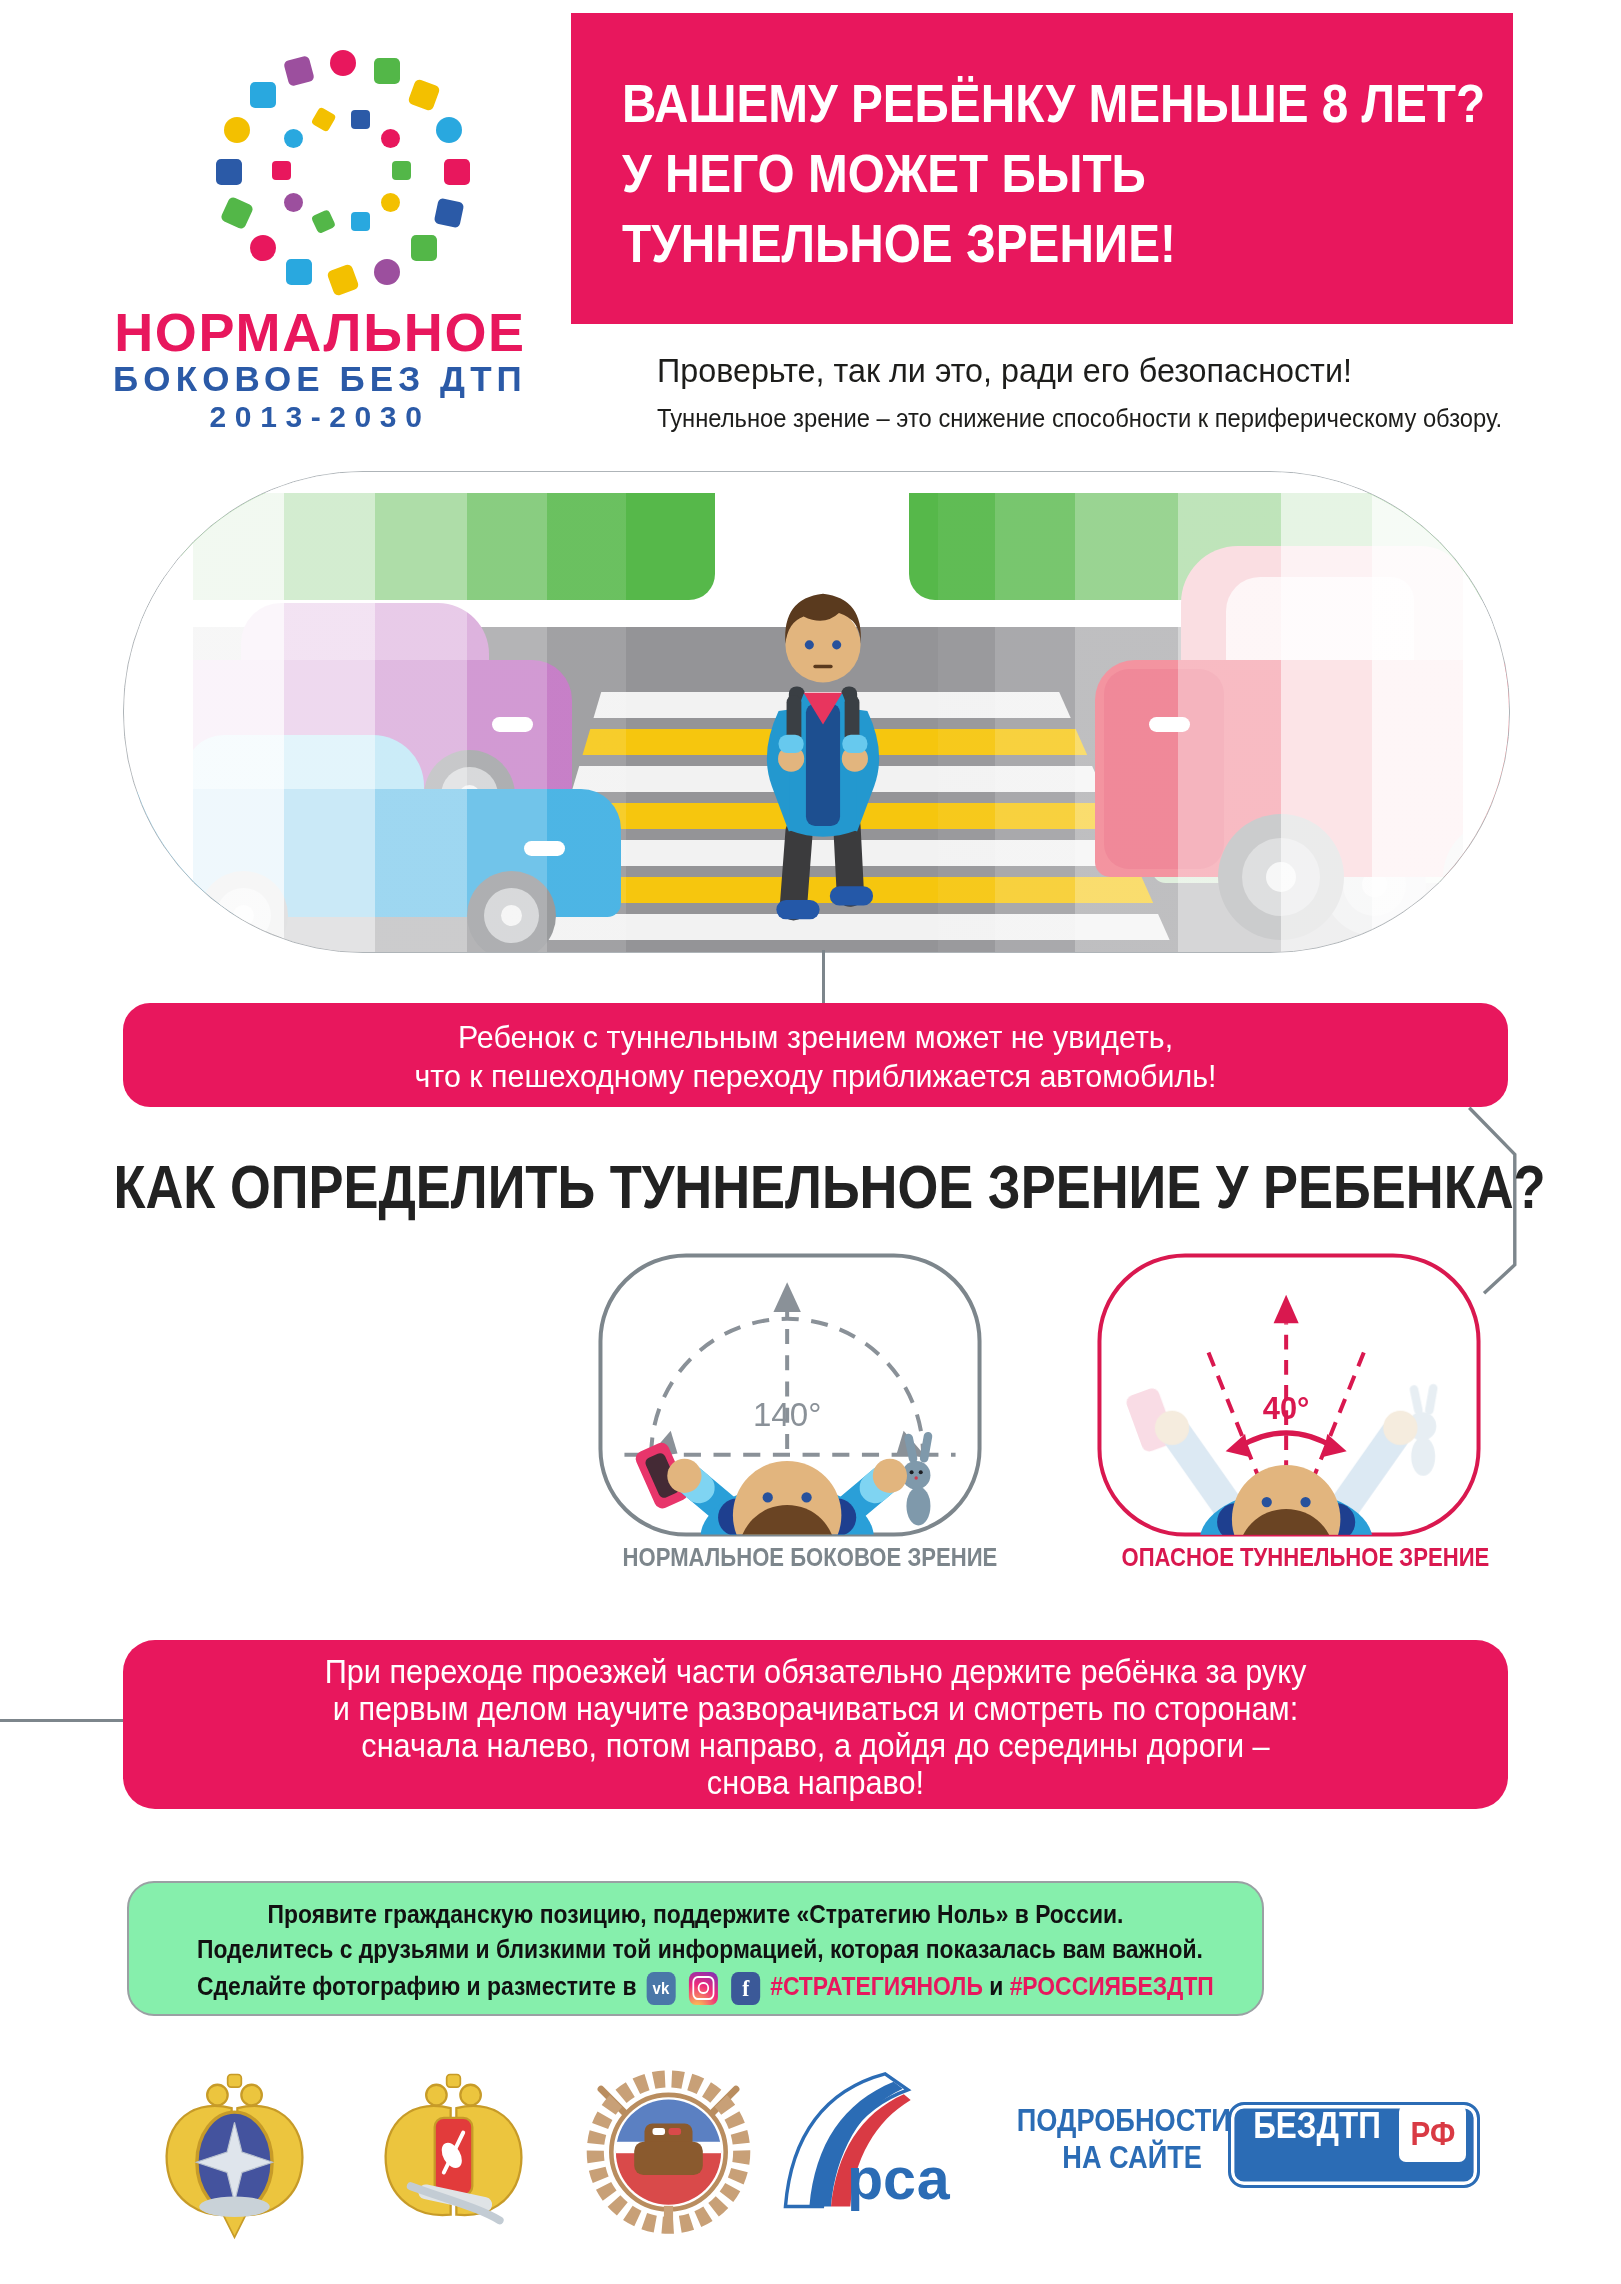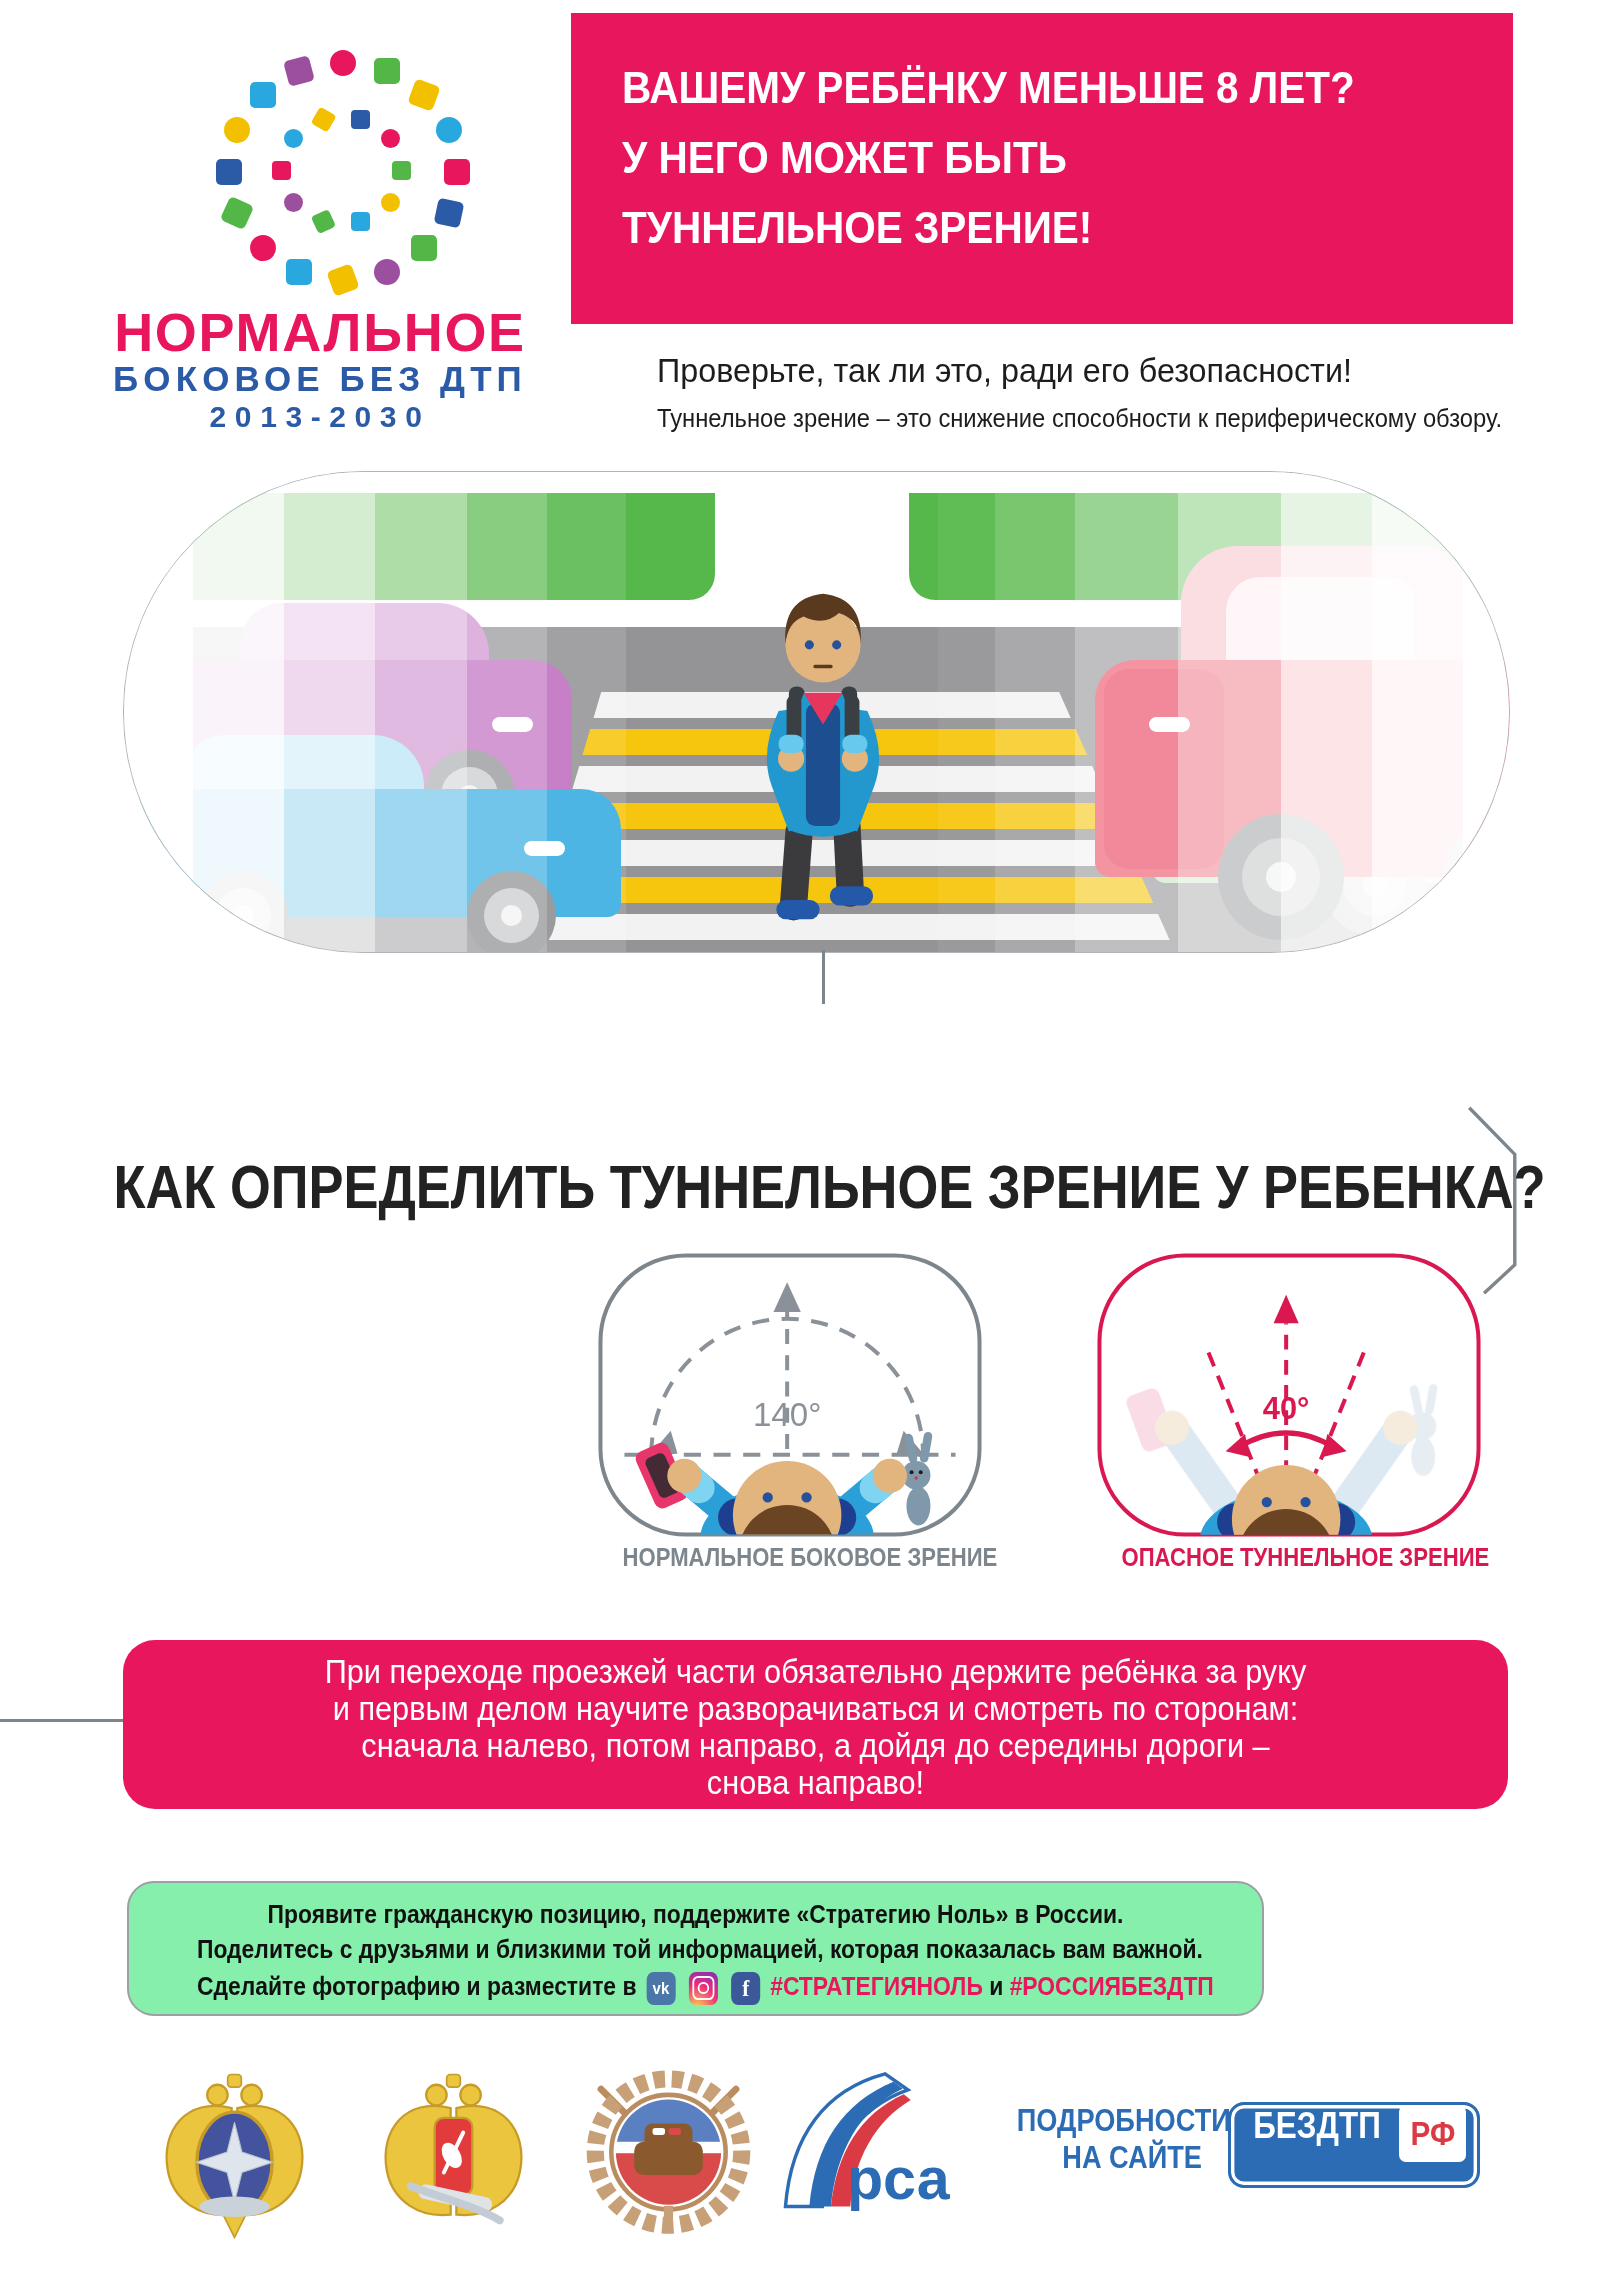--- a/index.html
+++ b/index.html
@@ -52,21 +52,21 @@
     <i class="tile sm" style="left:314px;top:212px;background:#53b748;transform:rotate(-25deg)"></i>
     <i class="tile sm" style="left:351px;top:212px;background:#29a8df"></i>
     <i class="tile sm rnd" style="left:381px;top:193px;background:#f3c000"></i>
   </div>
 
   <div class="abs ctr" style="left:86px;top:301px;width:468px;font-size:54px;font-weight:700;letter-spacing:1.7px;color:#e8175d">НОРМАЛЬНОЕ</div>
   <div class="abs ctr" style="left:86px;top:359px;width:468px;font-size:35px;font-weight:700;letter-spacing:5.1px;color:#2b5aa7">БОКОВОЕ БЕЗ ДТП</div>
   <div class="abs ctr" style="left:86px;top:400px;width:468px;font-size:30px;font-weight:700;letter-spacing:8.6px;color:#2b5aa7">2013-2030</div>
 
   <div class="abs" style="left:571px;top:12.6px;width:942px;height:311px;background:#e8175d">
-    <div class="abs" style="left:51px;top:40px;color:#fff;font-weight:700;font-size:45px;line-height:70px;">
+    <div class="abs" style="left:51px;top:56px;color:#fff;font-weight:700;font-size:53px;line-height:70px;">
       <div class="cond" style="transform:scaleX(.9);transform-origin:left center">ВАШЕМУ РЕБЁНКУ МЕНЬШЕ 8 ЛЕТ?</div>
       <div class="cond" style="transform:scaleX(.9);transform-origin:left center">У НЕГО МОЖЕТ БЫТЬ</div>
       <div class="cond" style="transform:scaleX(.9);transform-origin:left center">ТУННЕЛЬНОЕ ЗРЕНИЕ!</div>
     </div>
   </div>
 
   <div class="abs cond" style="left:657px;top:351px;font-size:34px;color:#1d1d1b;transform:scaleX(.95);transform-origin:left center">Проверьте, так ли это, ради его безопасности!</div>
   <div class="abs cond" style="left:657px;top:404px;font-size:25px;color:#1d1d1b;transform:scaleX(.95);transform-origin:left center">Туннельное зрение – это снижение способности к периферическому обзору.</div>
 
   <div class="abs" style="left:123px;top:471px;width:1385px;height:480px;border:1.7px solid #aeb4b8;border-radius:240px;overflow:hidden;background:#fff">
@@ -172,20 +172,26 @@
       <circle cx="130" cy="152" r="66" fill="#e2b57e"></circle>
       <path d="M 64 150 Q 58 70 130 62 Q 202 70 196 150 Q 196 108 158 96 Q 132 120 96 102 Q 68 112 64 150 Z" fill="#5a3a1e"></path>
       <circle cx="106" cy="152" r="8" fill="#27519c"></circle>
       <circle cx="154" cy="152" r="8" fill="#27519c"></circle>
       <path d="M 116 190 H 144" stroke="#5a3a1e" stroke-width="6" stroke-linecap="round"></path>
     </svg>
   </div>
 
   <div class="abs" style="left:822px;top:950px;width:2.9px;height:54px;background:#7d868c"></div>
 
+  <div class="abs" style="left:123px;top:1003px;width:1385px;height:104px;background:#e8175d;border-radius:27px;color:#fff">
+    <div class="abs" style="left:0;top:15px;width:100%;font-size:32px;line-height:39px;">
+      <div class="cond ctr" style="transform:scaleX(.95)">Ребенок с туннельным зрением может не увидеть,</div>
+      <div class="cond ctr" style="transform:scaleX(.95)">что к пешеходному переходу приближается автомобиль!</div>
+    </div>
+  </div>
   <svg class="abs" style="left:1459px;top:1104px" width="74" height="197" viewBox="0 0 130 345">
     <path d="M 18 6 L 98 88 L 98 282 L 44 332" stroke="#7d868c" stroke-width="6" fill="none"></path>
   </svg>
 
   <div class="abs cond ctr" style="left:0;top:1152px;width:1621px;font-size:61px;font-weight:700;color:#222;transform:scaleX(.86)">КАК ОПРЕДЕЛИТЬ ТУННЕЛЬНОЕ ЗРЕНИЕ У РЕБЕНКА?</div>
 
 
   <svg class="abs" style="left:593px;top:1248px" width="394" height="294" viewBox="0 0 690 515">
     <defs>
         <clipPath id="clipN">

